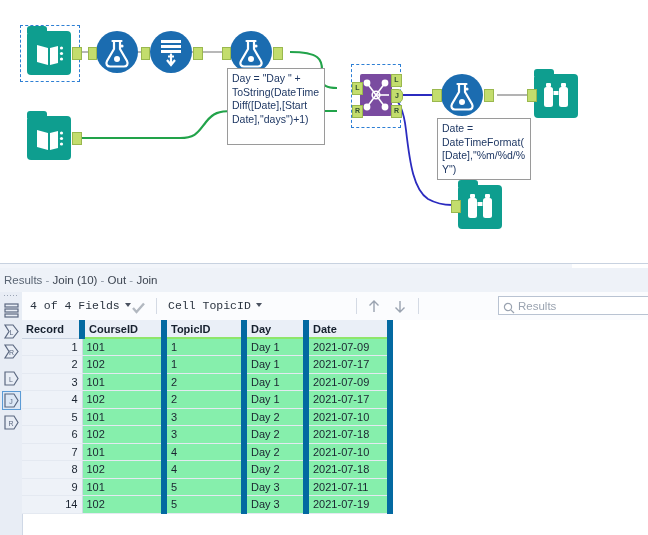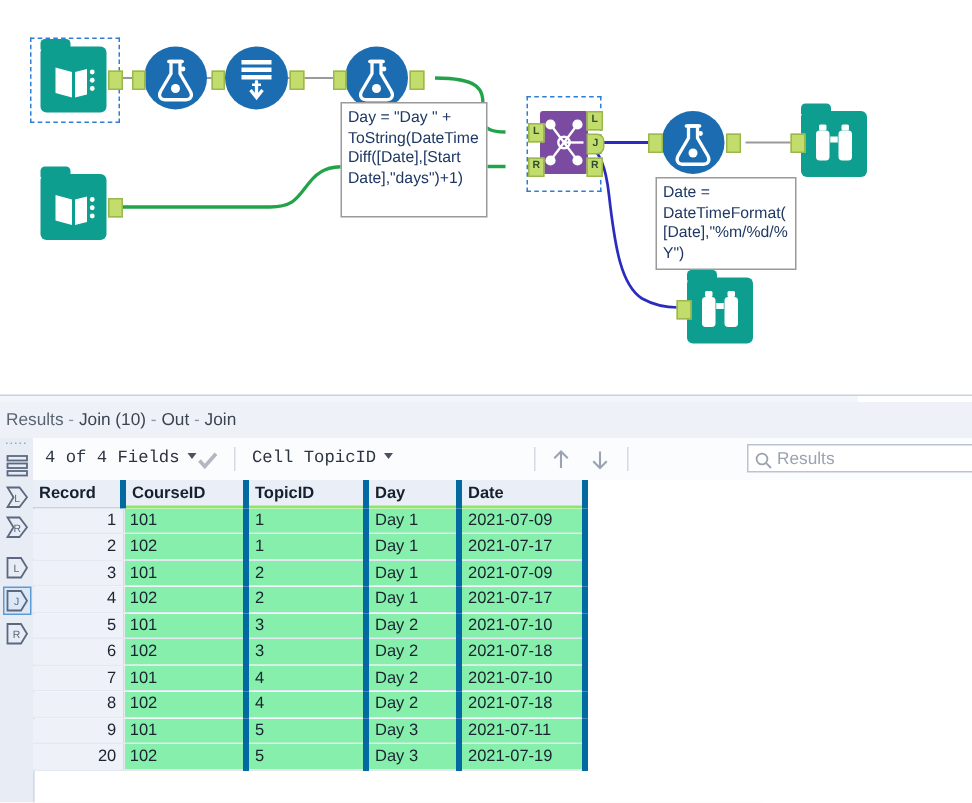--- a/index.html
+++ b/index.html
@@ -130,21 +130,21 @@
   }
 
   
   .grid{
     position:absolute;left:22px;top:28px;width:368px;
     font-size:11px;color:#1a2330;
   }
   table{border-collapse:collapse;width:368px;table-layout:fixed;}
   th,td{
     padding:0 4px;height:17.5px;box-sizing:border-box;
-    border-right:4px solid #0369a1;
+    border-right:6px solid #0369a1;
     border-bottom:1px solid #e4e9f1;
     overflow:hidden;white-space:nowrap;
     font-weight:normal;font-size:11px;
   }
   thead th{
     background:#eaeff7;font-weight:bold;color:#16202e;
     border-bottom:2px solid #8ee66a;height:18px;text-align:left;
   }
   thead th.rec{border-bottom:1px solid #c8d2e0;text-align:left;}
   tbody td{background:#86efac;}
@@ -489,21 +489,21 @@
                 <td>2021-07-18</td>
               </tr>
               <tr>
                 <td class="rec">9</td>
                 <td>101</td>
                 <td>5</td>
                 <td>Day 3</td>
                 <td>2021-07-11</td>
               </tr>
               <tr>
-                <td class="rec">20</td>
+                <td class="rec">14</td>
                 <td>102</td>
                 <td>5</td>
                 <td>Day 3</td>
                 <td>2021-07-19</td>
               </tr>
             </tbody>
         </table>
       </div>
 
     </div>

